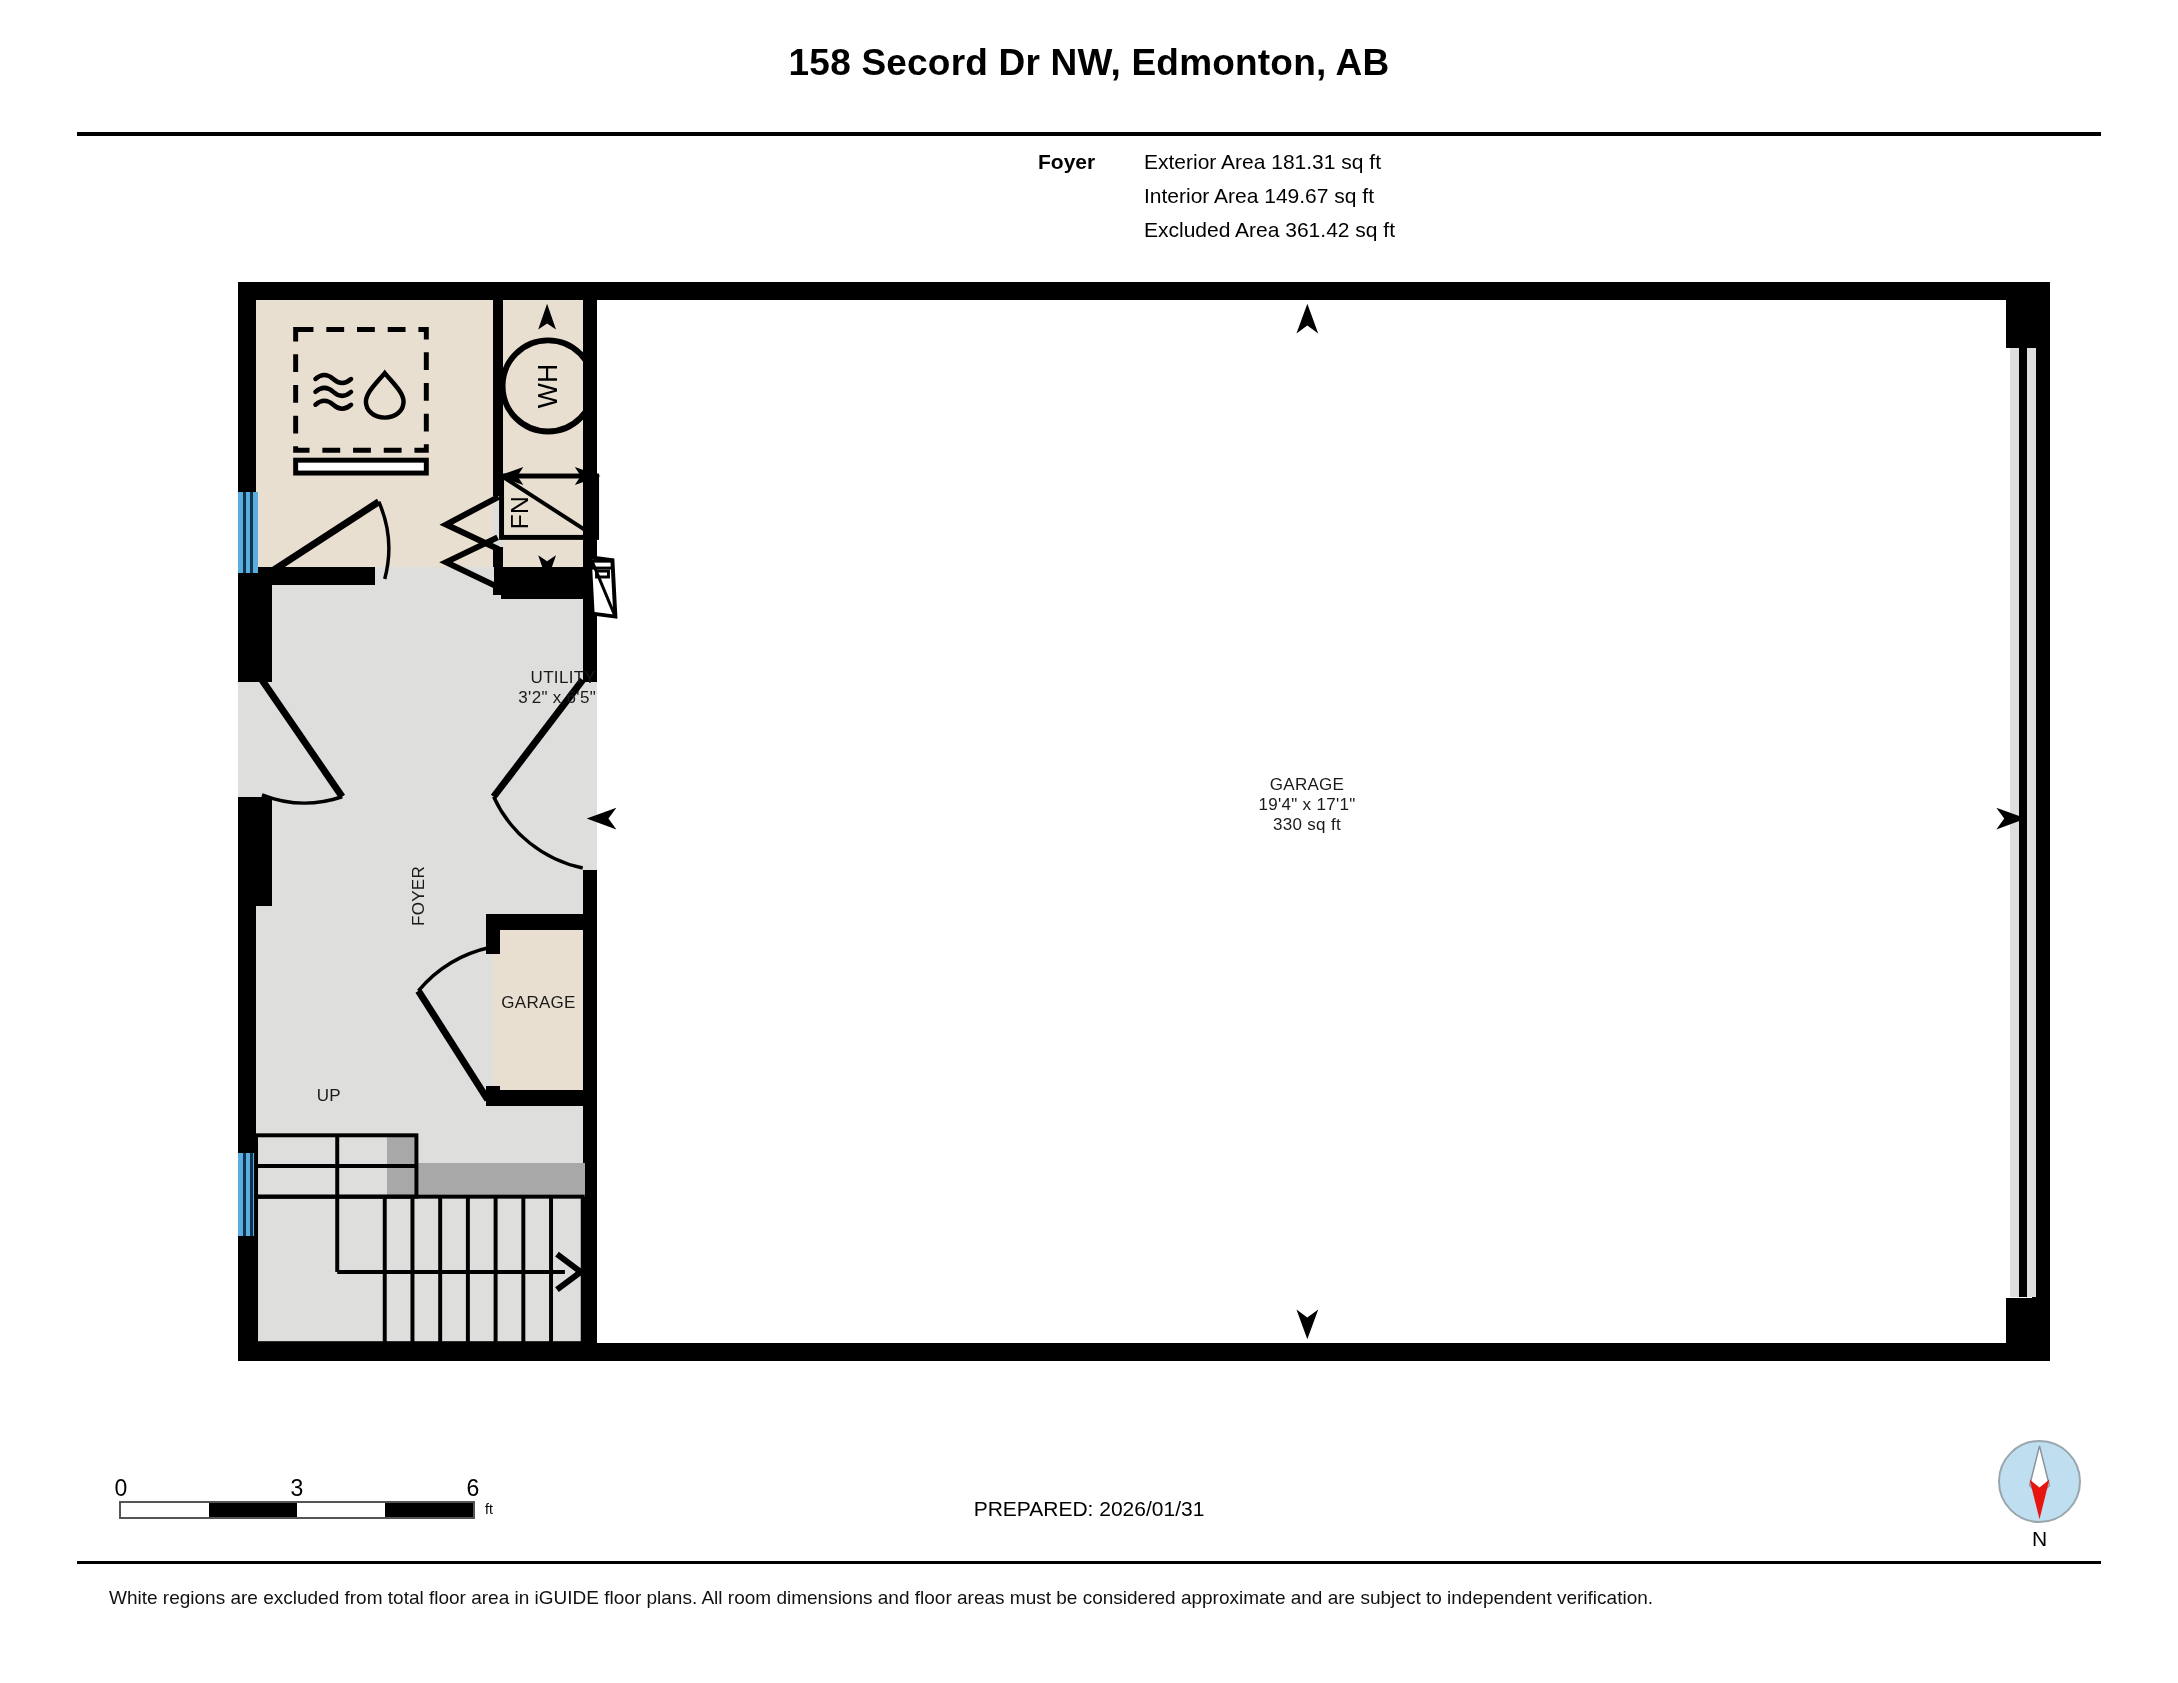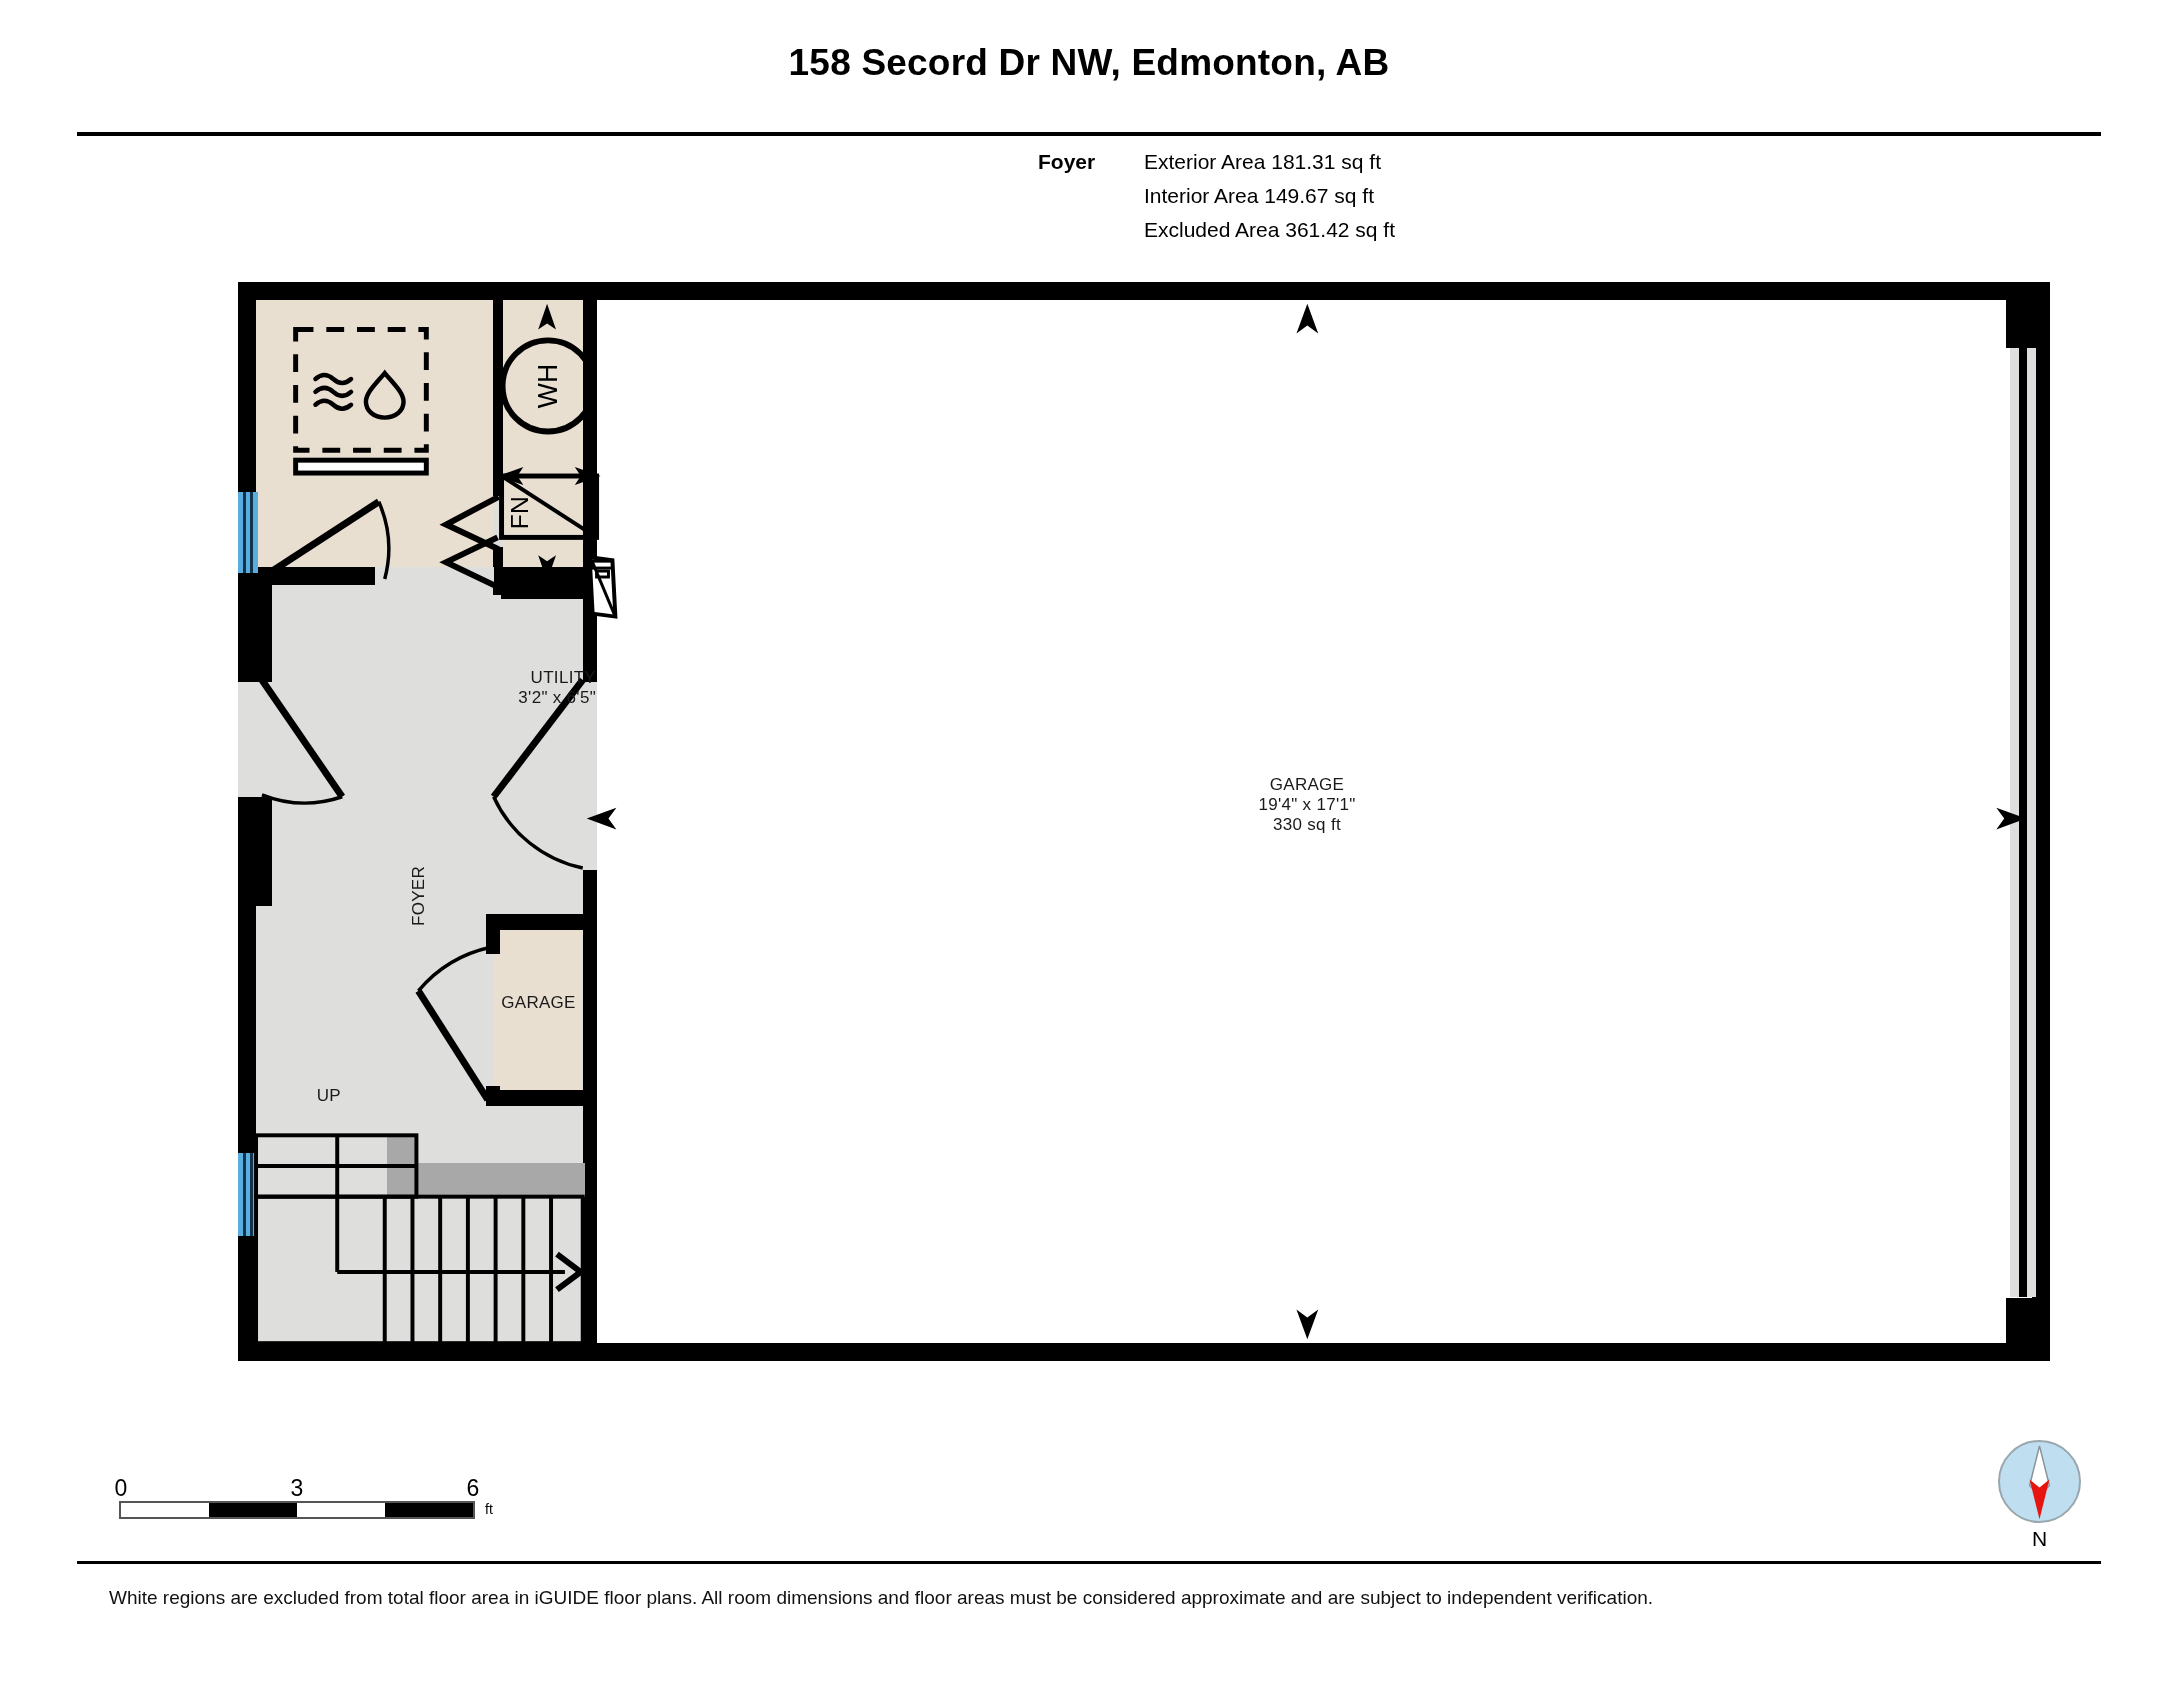--- a/index.html
+++ b/index.html
@@ -409,20 +409,21 @@
     </div>
     <div id="scale-bar">
       <i class="off"></i>
       <i class="on"></i>
       <i class="off"></i>
       <i class="on"></i>
     </div>
     <div id="scale-unit">ft</div>
   </div>
 
+  <div id="prepared">PREPARED: 2026/01/31</div>
 
   <div id="compass">
     <div class="cl"></div>
     <svg width="119" height="91" style="position:absolute;left:0;top:0;overflow:visible;" viewBox="0 0 120 92">
       <polygon points="60,6 70,46 60,56 50,46" fill="#ffffff" stroke="#8a9197" stroke-width="1.5"></polygon>
       <polygon points="60,80 50,40 60,48 70,40" fill="#e8140f"></polygon>
     </svg>
     <div id="compass-n">N</div>
   </div>
 

